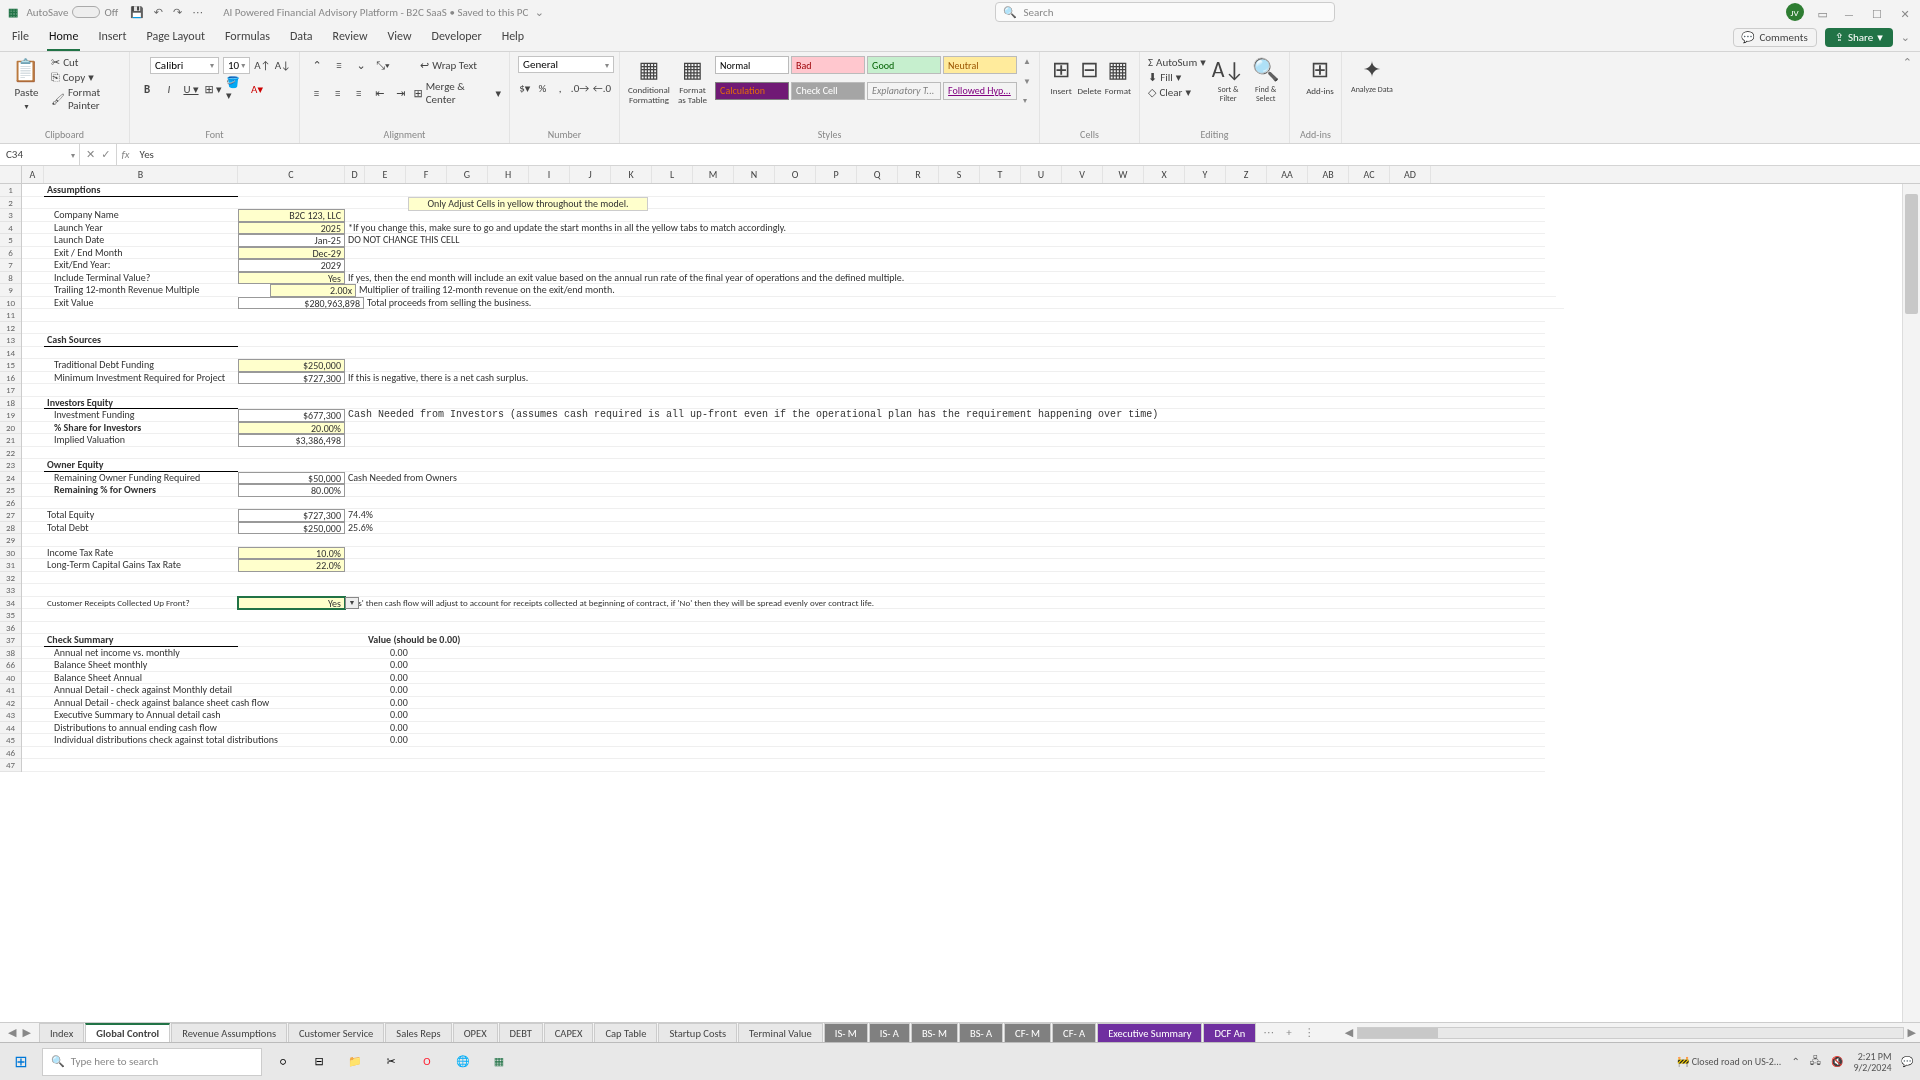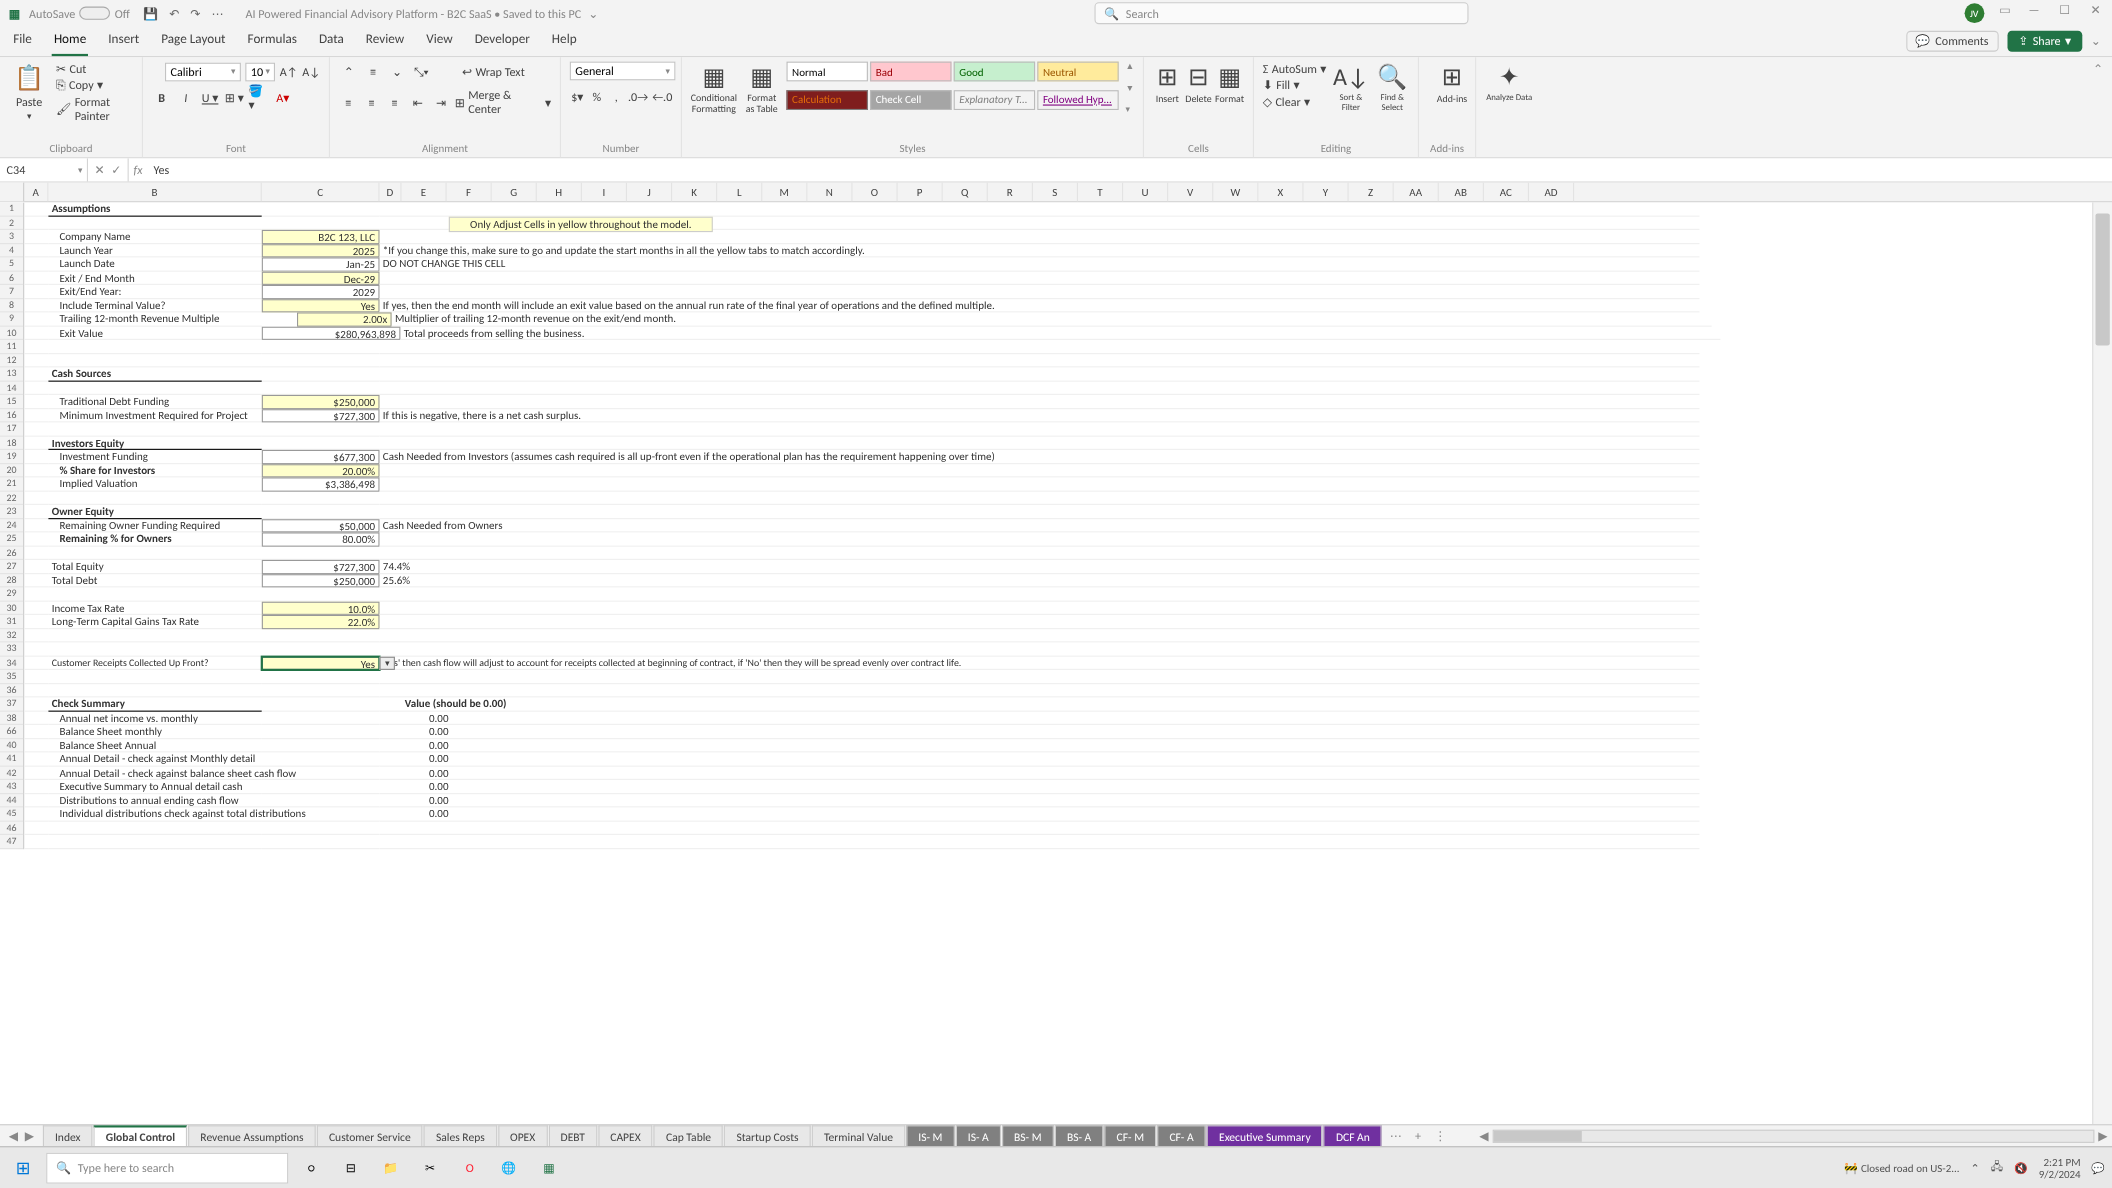--- a/index.html
+++ b/index.html
@@ -8,21 +8,21 @@
 
 .title-bar { height: 24px; background: #f3f3f3; display: flex; align-items: center; padding: 0 8px; color: #888; }
 .title-bar .xl-icon { color: #217346; font-weight: bold; margin-right: 8px; }
 .title-bar .autosave { margin-right: 12px; display: flex; align-items: center; gap: 4px; }
 .title-bar .toggle { width: 28px; height: 12px; border: 1px solid #aaa; border-radius: 6px; background: #eee; }
 .title-bar .qat { display: flex; gap: 10px; margin-right: 20px; color: #666; }
 .title-bar .doc-title { flex: 0 0 auto; color: #888; }
 .title-bar .doc-title .chev { color: #888; margin-left: 4px; }
 .title-bar .search-wrap { flex: 1; display: flex; justify-content: center; }
 .title-bar .search { width: 340px; height: 20px; border: 1px solid #ccc; border-radius: 4px; background: #fafafa; display: flex; align-items: center; padding: 0 8px; color: #888; gap: 6px; }
-.title-bar .right { display: flex; align-items: flex-start; gap: 14px; color: #888; }
+.title-bar .right { display: flex; align-items: flex-end; gap: 14px; color: #888; }
 .user-badge { width: 18px; height: 18px; border-radius: 50%; background: #2e7d32; color: #fff; display: flex; align-items: center; justify-content: center; font-size: 9px; }
 .win-btn { width: 14px; text-align: center; color: #888; }
 
 
 .ribbon-tabs { height: 28px; background: #f3f3f3; display: flex; align-items: flex-end; padding: 0 10px; border-bottom: 1px solid #d4d4d4; justify-content: space-between; }
 .ribbon-tabs .tabs-left { display: flex; gap: 16px; }
 .ribbon-tab { padding: 6px 2px; color: #444; font-size: 12px; cursor: pointer; }
 .ribbon-tab.active { border-bottom: 2px solid #217346; color: #111; }
 .ribbon-right { display: flex; gap: 8px; align-items: center; padding-bottom: 4px; }
 .comments-btn { border: 1px solid #ccc; border-radius: 4px; padding: 2px 8px; display: flex; align-items: center; gap: 4px; color: #444; }
@@ -38,21 +38,21 @@
 .big-btn .icon { font-size: 22px; }
 .mini { color: #444; font-size: 11px; display: flex; align-items: center; gap: 3px; }
 .sel { border: 1px solid #c3c3c3; background: #fff; padding: 1px 4px; font-size: 11px; display: flex; align-items: center; justify-content: space-between; }
 .sel .chev { color: #888; font-size: 8px; }
 .icon-btn { width: 18px; height: 18px; display: flex; align-items: center; justify-content: center; color: #444; }
 .style-cell { width: 74px; height: 18px; border: 1px solid #bbb; font-size: 10px; display: flex; align-items: center; padding-left: 4px; }
 .style-normal { background: #fff; }
 .style-bad { background: #ffc7ce; color: #9c0006; }
 .style-good { background: #c6efce; color: #006100; }
 .style-neutral { background: #ffeb9c; color: #9c5700; }
-.style-calc { background: #7f1d1d; color: #e26b0a; border: 1px solid #7f7f7f; }
+.style-calc { background: #701a75; color: #e26b0a; border: 1px solid #7f7f7f; }
 .style-check { background: #a5a5a5; color: #fff; }
 .style-expl { color: #7f7f7f; font-style: italic; }
 .style-follow { color: #800080; text-decoration: underline; }
 
 
 .formula-row { height: 22px; background: #fff; border-bottom: 1px solid #d4d4d4; display: flex; align-items: stretch; }
 .name-box { width: 80px; border-right: 1px solid #d4d4d4; display: flex; align-items: center; padding-left: 6px; color: #444; position: relative; }
 .name-box .chev { position: absolute; right: 4px; color: #888; font-size: 8px; }
 .fx-icons { display: flex; align-items: center; gap: 6px; padding: 0 6px; color: #888; border-right: 1px solid #d4d4d4; }
 .fx-label { font-style: italic; color: #888; padding: 0 4px; display: flex; align-items: center; }
@@ -532,21 +532,21 @@
         <div class="r">
           <div class="c" style="width: 22px;"></div>
           <div class="c overflow section-hd" style="width: 194px;">Investors Equity</div>
           <div class="c" style="width: 107px;"></div>
           <div class="c overflow" style="width: 1200px;"></div>
         </div>
         <div class="r">
           <div class="c" style="width: 22px;"></div>
           <div class="c overflow" style="width: 194px; padding-left: 10px;">Investment Funding</div>
           <div class="c right-align box" style="width: 107px;">$677,300</div>
-          <div class="c overflow" style="width: 1200px;">Cash Needed from Investors (assumes cash required is all up-front even if the operational plan has the requirement happening over time)</div>
+          <div class="c overflow" style="width: 1200px; font-family: Liberation Mono, monospace;">Cash Needed from Investors (assumes cash required is all up-front even if the operational plan has the requirement happening over time)</div>
         </div>
         <div class="r">
           <div class="c" style="width: 22px;"></div>
           <div class="c overflow bold" style="width: 194px; padding-left: 10px;">% Share for Investors</div>
           <div class="c yellow right-align box" style="width: 107px;">20.00%</div>
           <div class="c overflow" style="width: 1200px;"></div>
         </div>
         <div class="r">
           <div class="c" style="width: 22px;"></div>
           <div class="c overflow" style="width: 194px; padding-left: 10px;">Implied Valuation</div>

